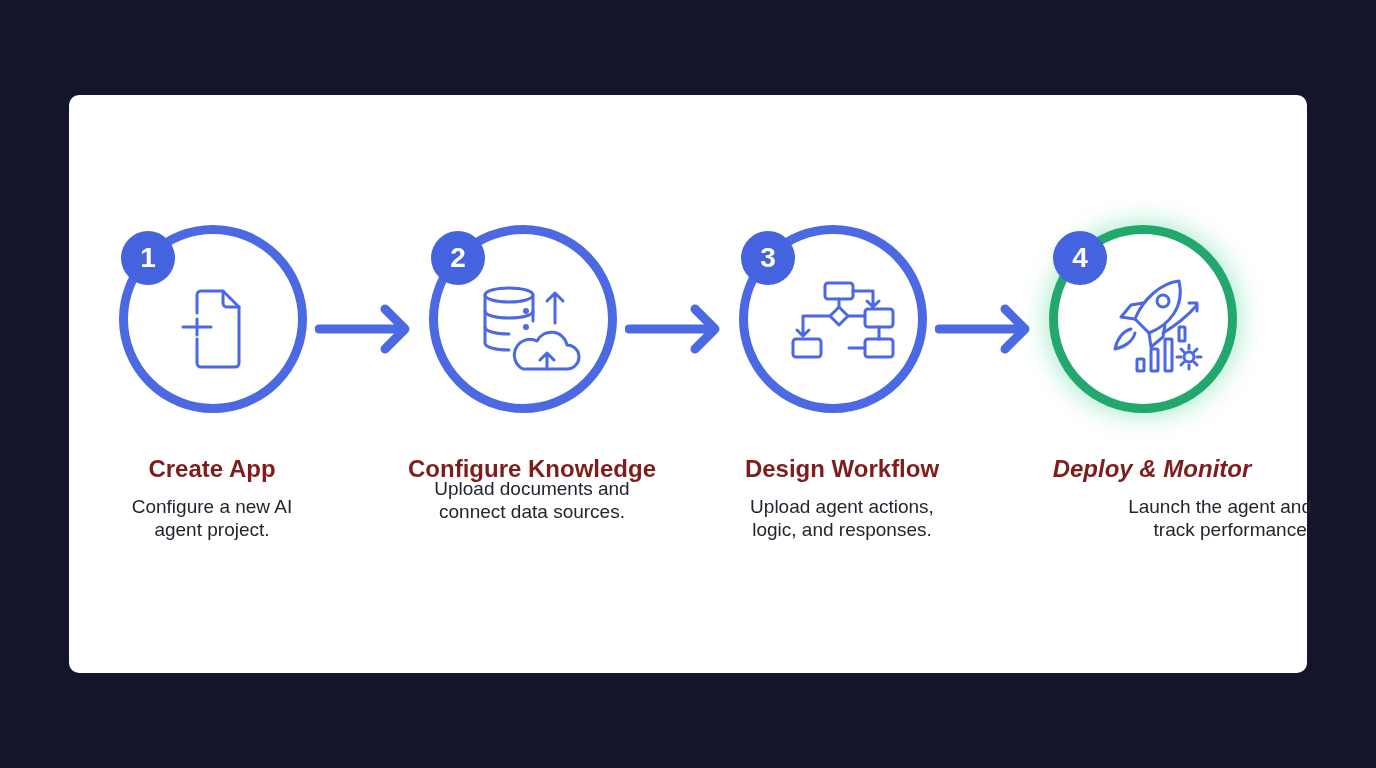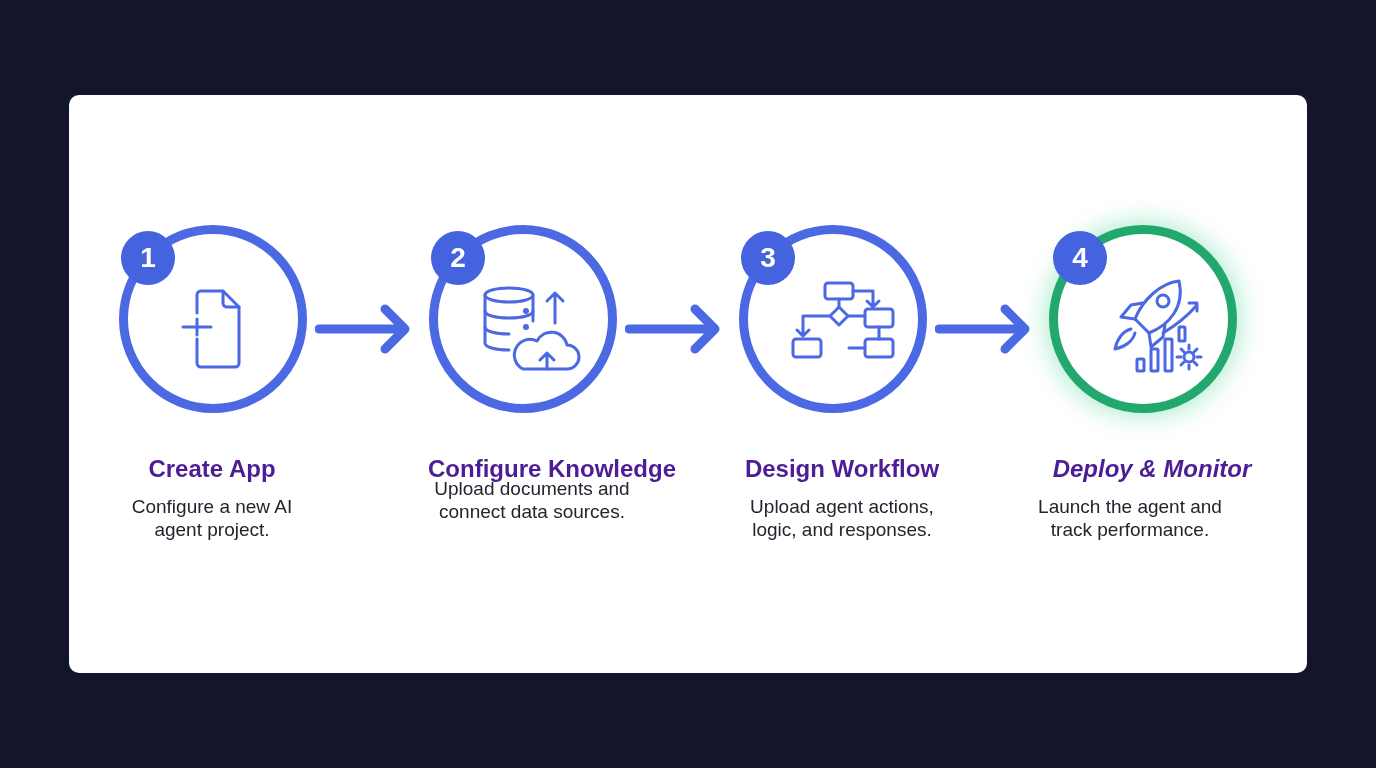--- a/index.html
+++ b/index.html
@@ -2,21 +2,21 @@
 <html><head>
 <meta charset="utf-8">
 <style>
   html, body { margin:0; padding:0; }
   body { width:1376px; height:768px; background:#13152a; position:relative; overflow:hidden; font-family:"Liberation Sans", "DejaVu Sans", sans-serif; }
   .card { position:absolute; left:69px; top:95px; width:1238px; height:578px; background:#ffffff; border-radius:10px; }
   .ring { position:absolute; width:188px; height:188px; border-radius:50%; border:9px solid #4a69e2; box-sizing:border-box; background:#fff; }
   .ring.green { border-color:#22a86f; box-shadow:0 0 22px 6px rgba(60,210,140,0.35); }
   .badge { position:absolute; width:54px; height:54px; border-radius:50%; background:#4563de; color:#fff; font-weight:bold; font-size:28px; display:flex; align-items:center; justify-content:center; }
   .icon { position:absolute; }
-  .title { position:absolute; width:320px; text-align:center; font-weight:bold; font-size:24px; color:#4c1d95; }
+  .title { position:absolute; width:320px; text-align:center; font-weight:bold; font-size:24px; color:#7f1d1d; }
   .desc { position:absolute; width:320px; text-align:center; font-size:19px; line-height:23px; color:#23242e; white-space:pre-line; }
   .arrow { position:absolute; }
 </style>
 </head>
 <body>
 
 <div class="card">
 
   <div>
     <div class="ring" style="left:50px;top:130px;"></div>
@@ -48,21 +48,21 @@
         <path d="M6 14 v48 c0 4 10 7 24 7 M54 14 v26"></path>
         <path d="M6 30 c0 4 10 7 24 7 s24-3 24-7"></path>
         <path d="M6 46 c0 4 10 7 24 7"></path>
         <circle cx="47" cy="30" r="1.5" fill="#4a69e2"></circle>
         <circle cx="47" cy="46" r="1.5" fill="#4a69e2"></circle>
         <path d="M76 42 V12 M68 20 l8-8 l8 8"></path>
         <path d="M44 88 h44 a12 12 0 0 0 0-24 a16 16 0 0 0-30-4 a12 12 0 0 0-14 28z"></path>
         <path d="M68 88 V72 M61 79 l7-7 l7 7"></path>
       </g>
     </svg>
-    <div class="title" style="left:287px;top:360px;text-align:right;">Configure Knowledge</div>
+    <div class="title" style="left:303px;top:360px;">Configure Knowledge</div>
     <div class="desc" style="left:303px;top:382px;">Upload documents and
 connect data sources.</div>
   </div>
 
   <svg class="arrow" style="left:556px;top:204px;" width="100" height="60" viewBox="0 0 100 60">
     <g fill="none" stroke="#4a69e2" stroke-width="9" stroke-linecap="round" stroke-linejoin="round">
       <path d="M4 30 H88 M70 10 L90 30 L70 50"></path>
     </g>
   </svg>
 
@@ -108,17 +108,17 @@
         <path d="M62 56 c10 -6 22 -14 34 -28 M88 26 h8 v8"></path>
         <rect x="36" y="82" width="7" height="12" rx="1"></rect>
         <rect x="50" y="72" width="7" height="22" rx="1"></rect>
         <rect x="64" y="62" width="7" height="32" rx="1"></rect>
         <rect x="78" y="50" width="6" height="14" rx="1"></rect>
         <circle cx="88" cy="80" r="5"></circle>
         <path d="M88 68 v4 M88 88 v4 M76 80 h4 M96 80 h4 M80 72 l3 3 M93 85 l3 3 M80 88 l3-3 M93 75 l3-3"></path>
       </g>
     </svg>
     <div class="title" style="left:923px;top:360px;font-style:italic;">Deploy &amp; Monitor</div>
-    <div class="desc" style="left:901px;top:400px;">Launch the agent and
+    <div class="desc" style="left:923px;top:400px;text-align:right;">Launch the agent and
 track performance.</div>
   </div>
 
 </div>
 
 </body></html>

